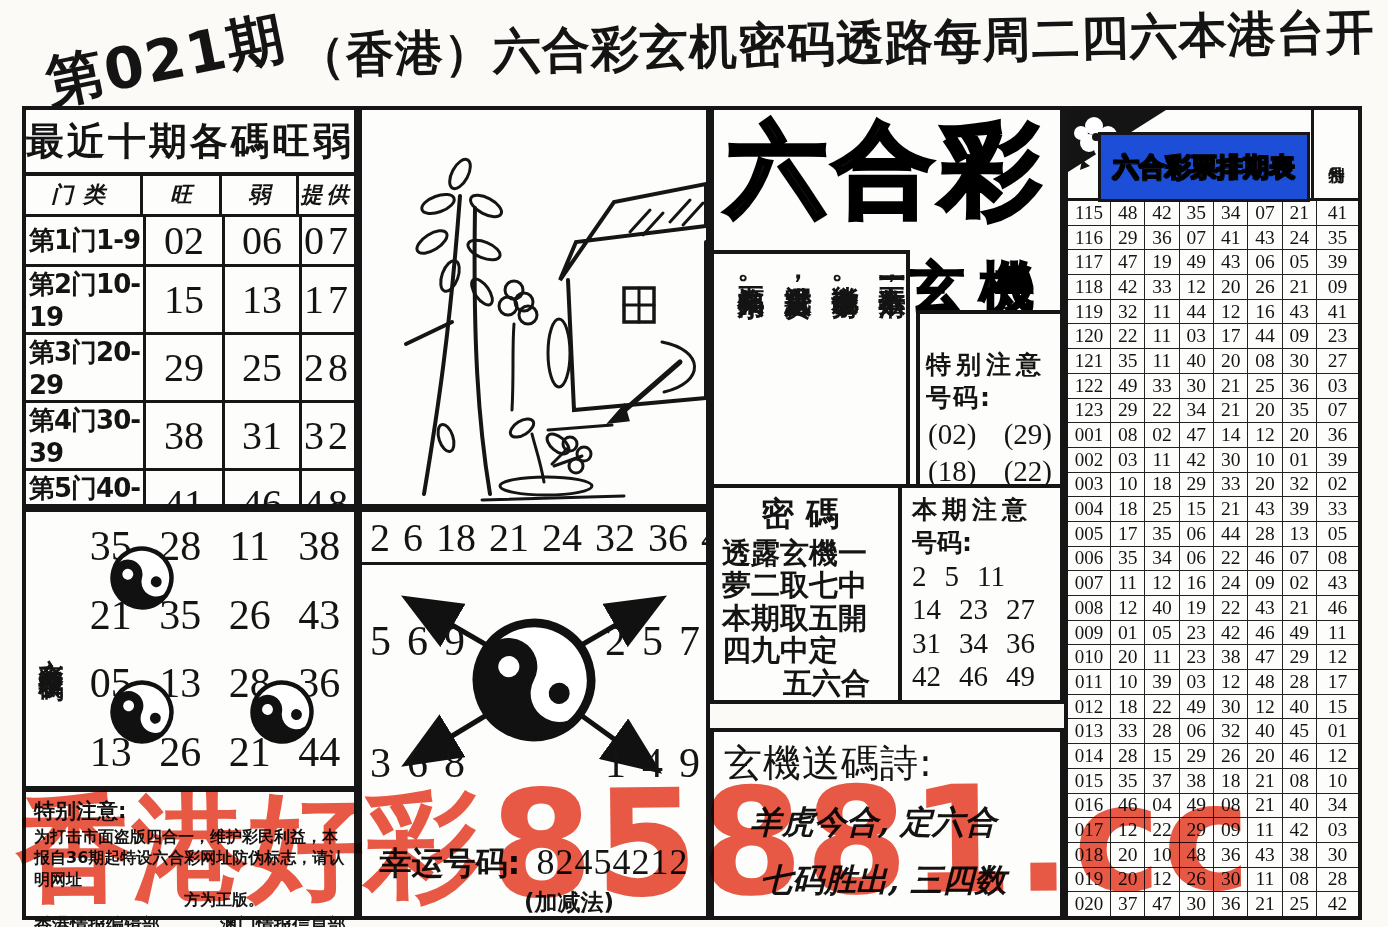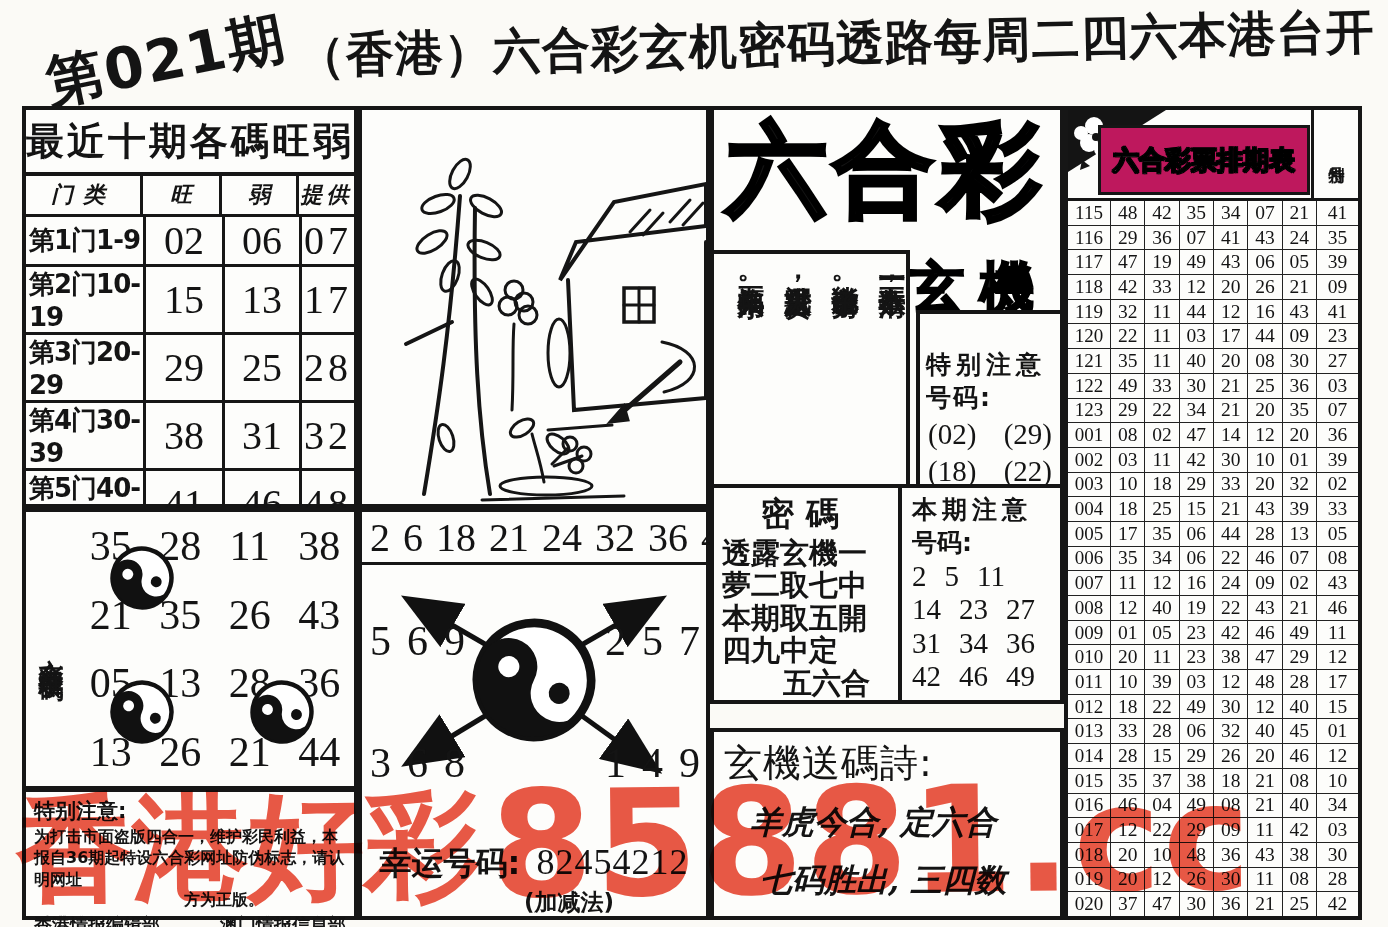--- a/index.html
+++ b/index.html
@@ -99,22 +99,22 @@
   
   #b8{left:710px;top:728px;width:354px;height:192px;padding:6px 10px;}
   .cp-title{font-size:38px;font-weight:400;letter-spacing:1px;}
   .cp-line{font-size:32px;font-weight:700;font-style:italic;font-family:"DejaVu Serif",serif;}
   .cp0{margin:12px 0 0 26px;} .cp1{margin:14px 0 8px 36px;}
 
   
   #b9{left:1064px;top:106px;width:298px;height:814px;}
   .sched-head{position:relative;height:88px;border-bottom:3px solid #161616;}
   .corner-svg{position:absolute;left:0;top:0;z-index:1;}
-  .sched-title-box{position:absolute;left:30px;top:15px;right:48px;height:64px;border:3px solid #161616;
-                   display:flex;align-items:center;justify-content:center;background:#be185d;z-index:2;}
+  .sched-title-box{position:absolute;left:30px;top:22px;right:48px;height:64px;border:3px solid #161616;
+                   display:flex;align-items:center;justify-content:center;background:#1d4ed8;z-index:2;}
   .sched-title{font-size:26px;font-weight:900;color:#fff;-webkit-text-stroke:1.3px #000;
                text-shadow:-1px -1px 0 #000,1px -1px 0 #000,-1px 1px 0 #000,1px 1px 0 #000;}
   .special-col-head{position:absolute;right:0;top:0;bottom:0;width:44px;border-left:3px solid #161616;
                     display:flex;align-items:center;justify-content:center;writing-mode:vertical-rl;
                     text-orientation:upright;font-size:16px;font-weight:900;}
   .sched-body{display:flex;flex-direction:column;height:calc(100% - 91px);}
   .s-row{flex:1;display:flex;border-bottom:1.6px solid #222;}
   .s-row:last-child{border-bottom:none;}
   .s-cell{flex:1;display:flex;align-items:center;justify-content:center;font-size:19.5px;
           border-right:1.6px solid #222;}

